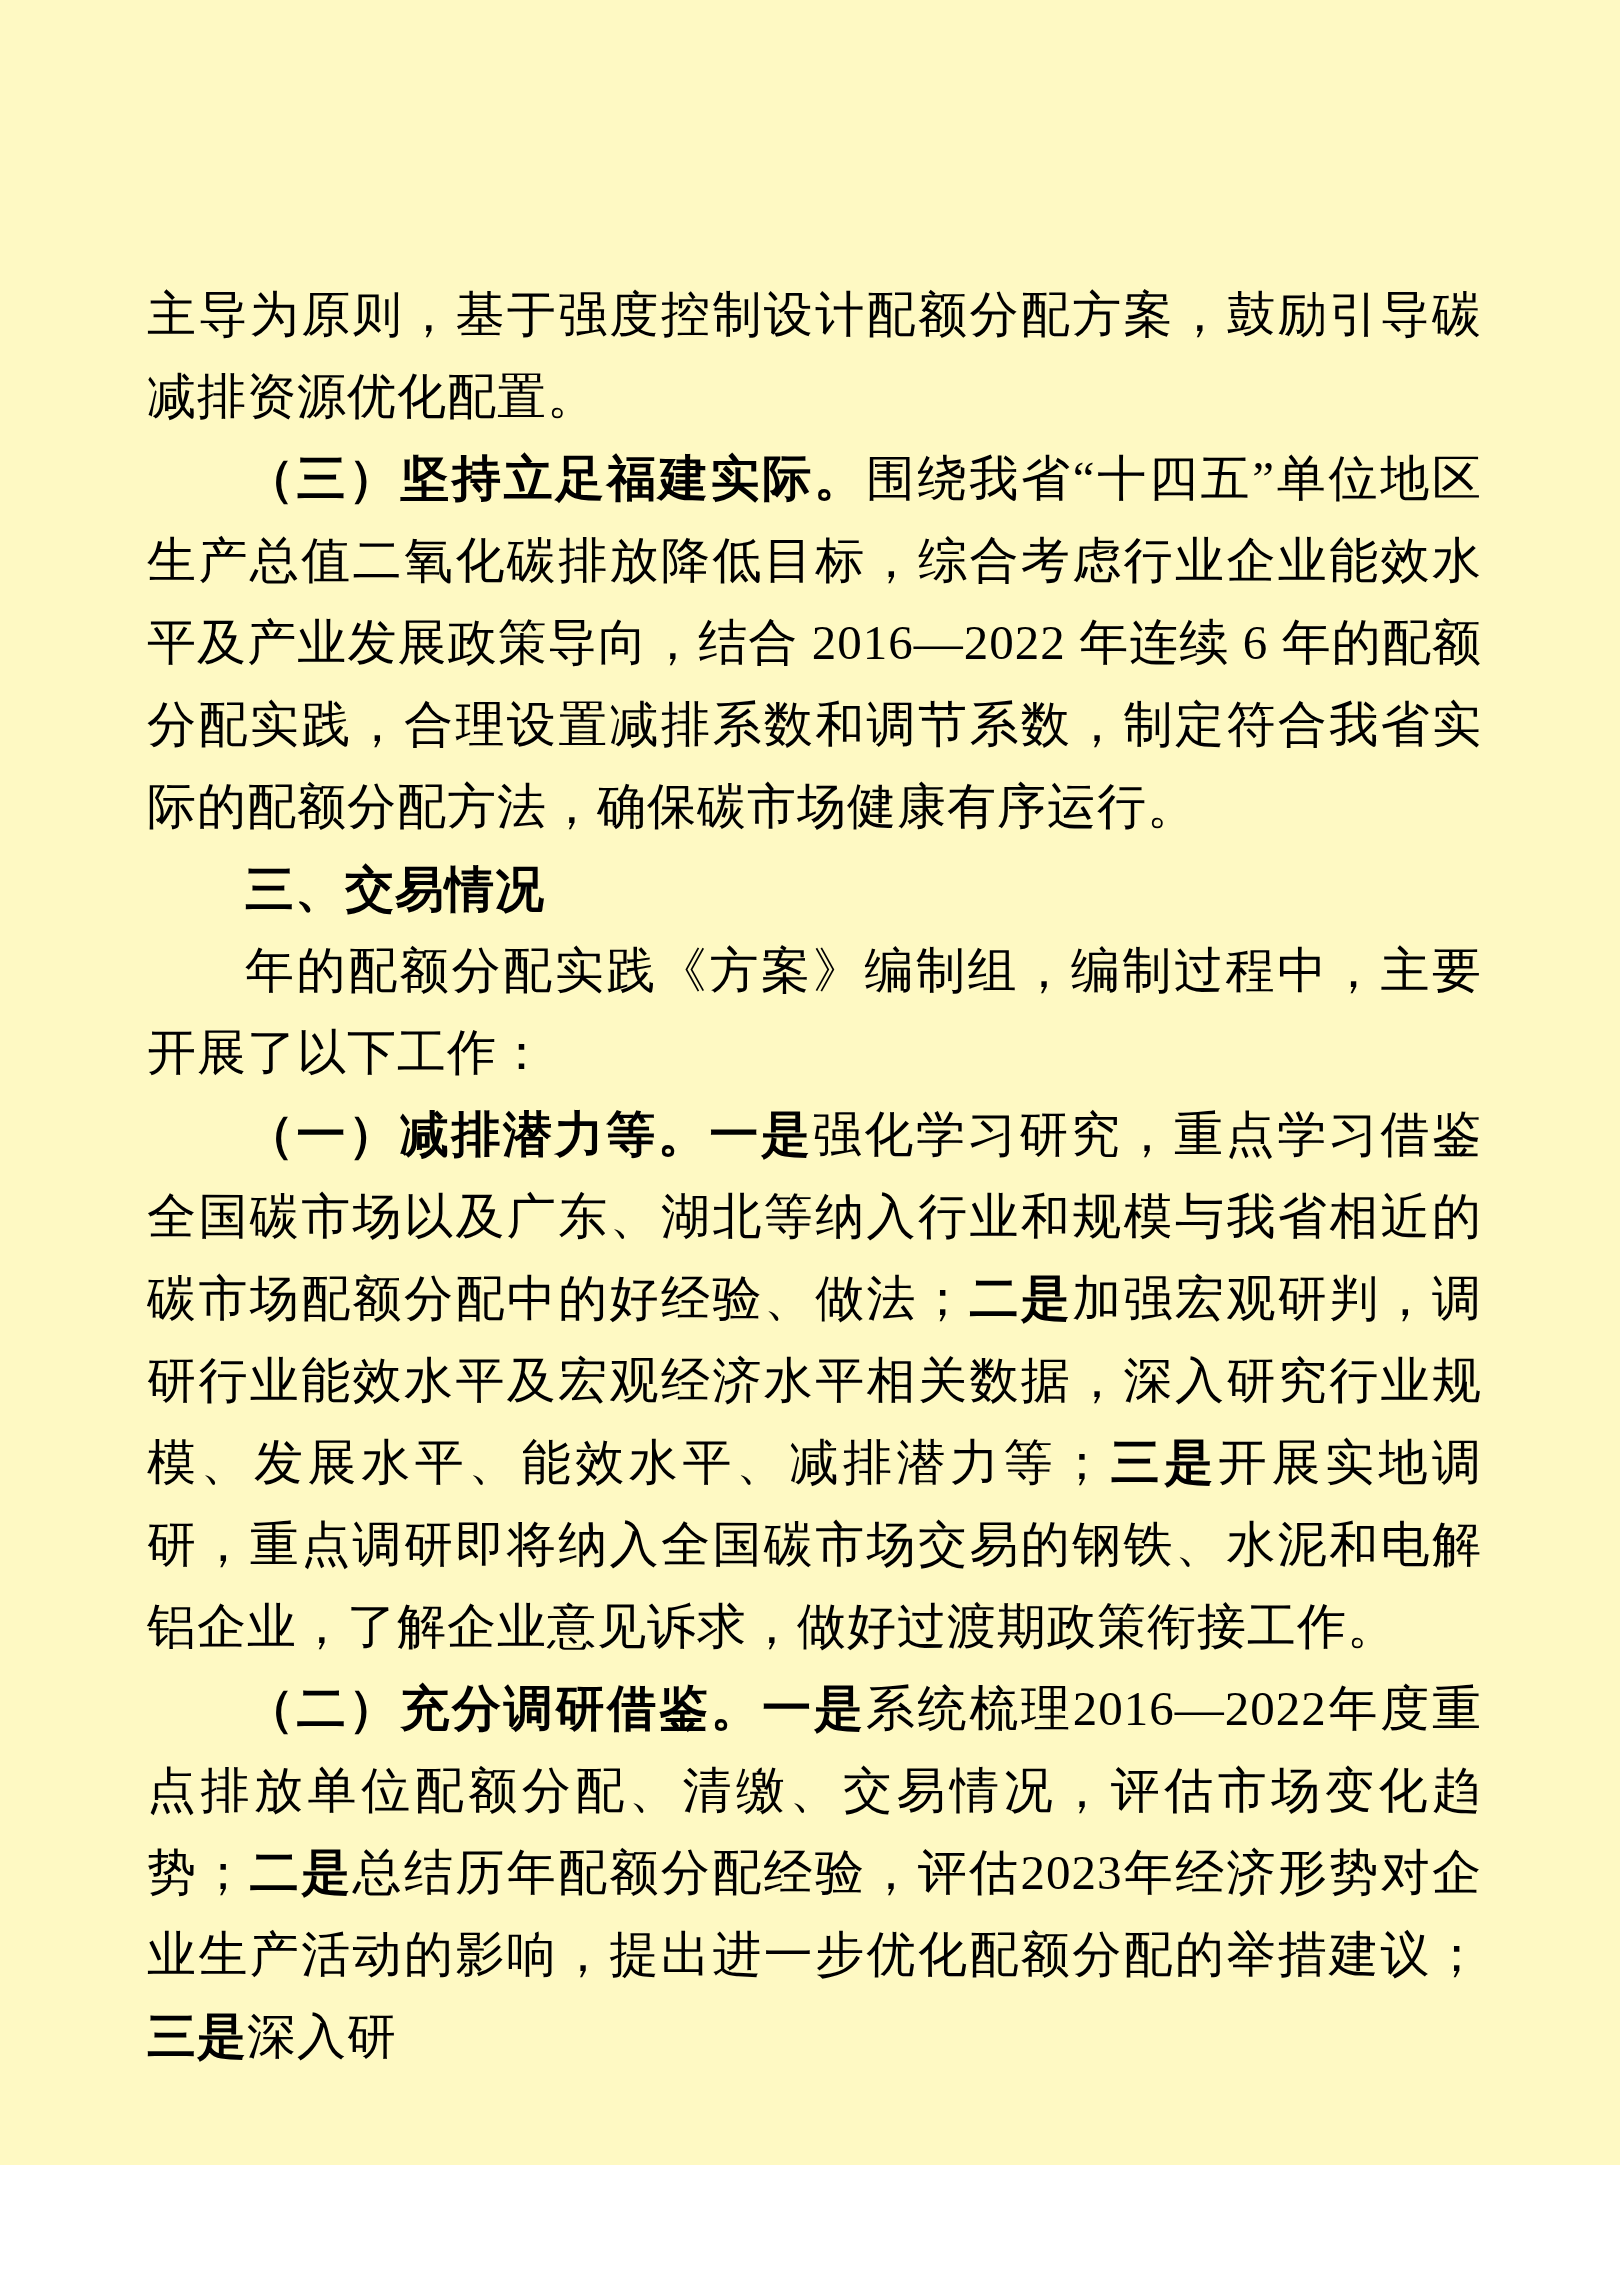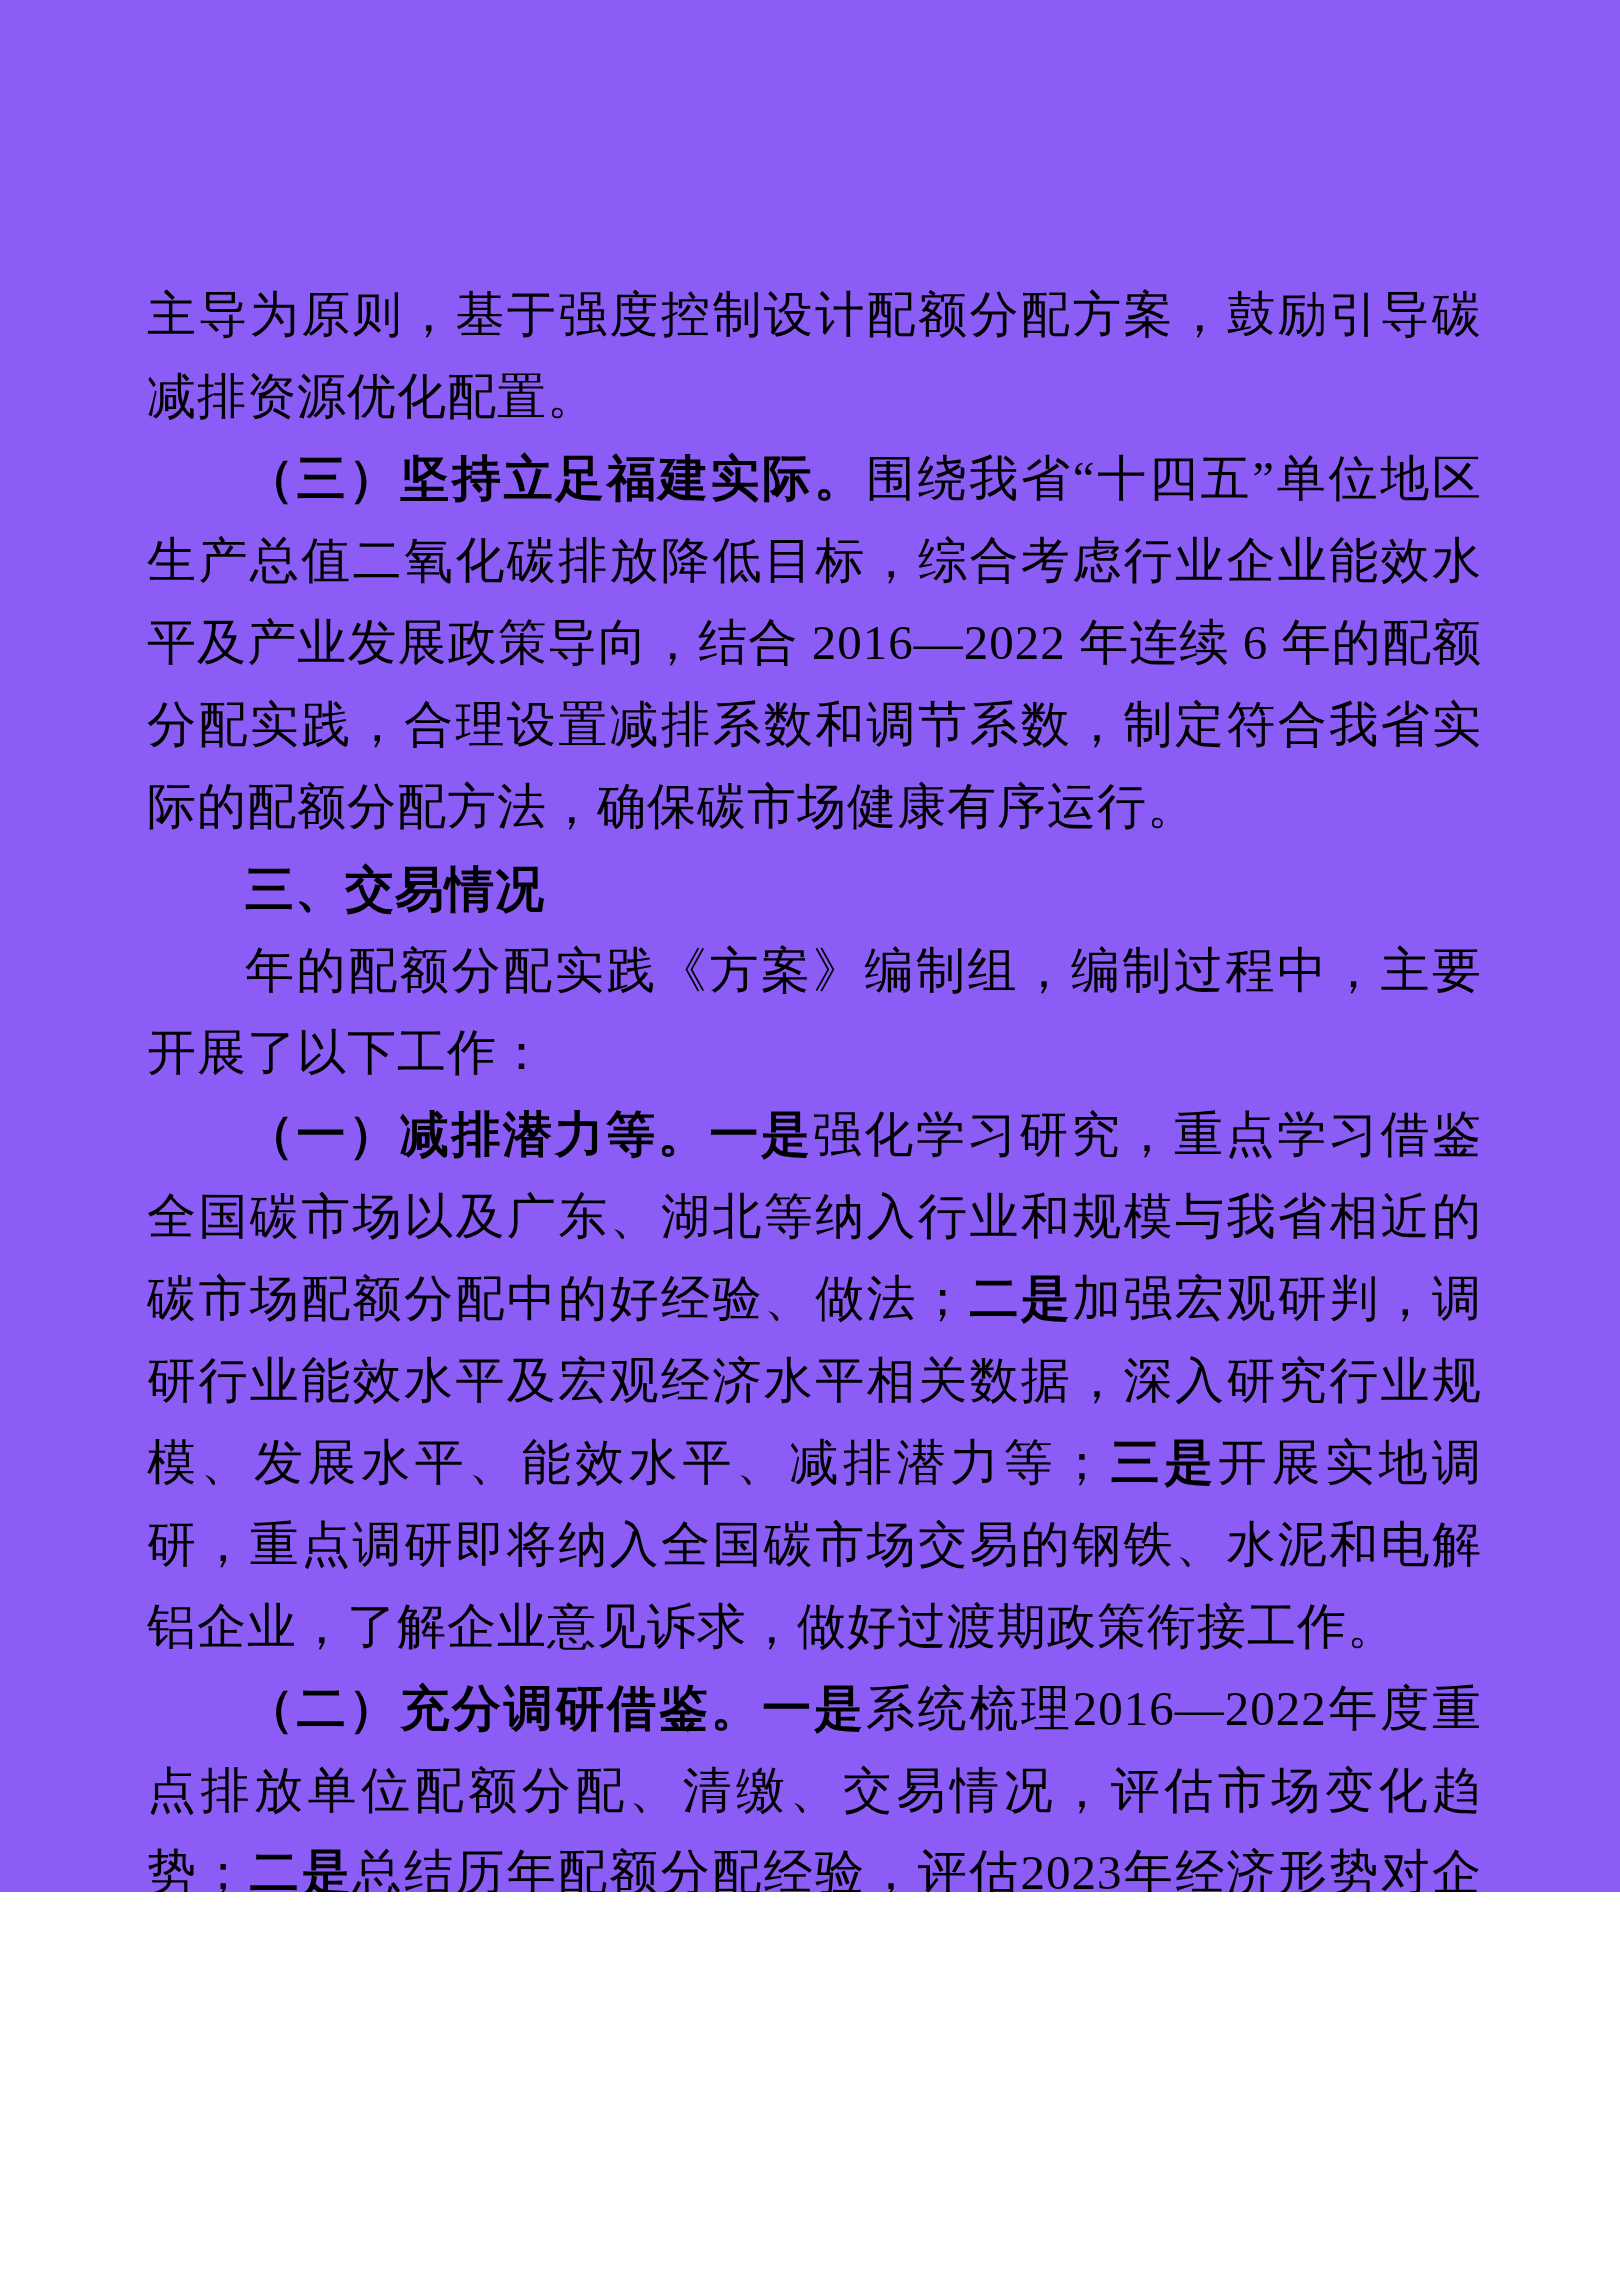--- a/index.html
+++ b/index.html
@@ -3,22 +3,22 @@
 <meta charset="utf-8">
 <style>
   html, body {
     margin: 0;
     padding: 0;
     background: #ffffff;
   }
   .page {
     position: relative;
     width: 1620px;
-    height: 1892px;
-    background: #8b5cf6;
+    height: 2165px;
+    background: #fef9c3;
     color: #000000;
     font-family: "Liberation Serif", "DejaVu Serif", serif;
     overflow: hidden;
     text-decoration: underline;
   }
   .doc-body {
     position: absolute;
     left: 147px;
     top: 274px;
     width: 1335px;

